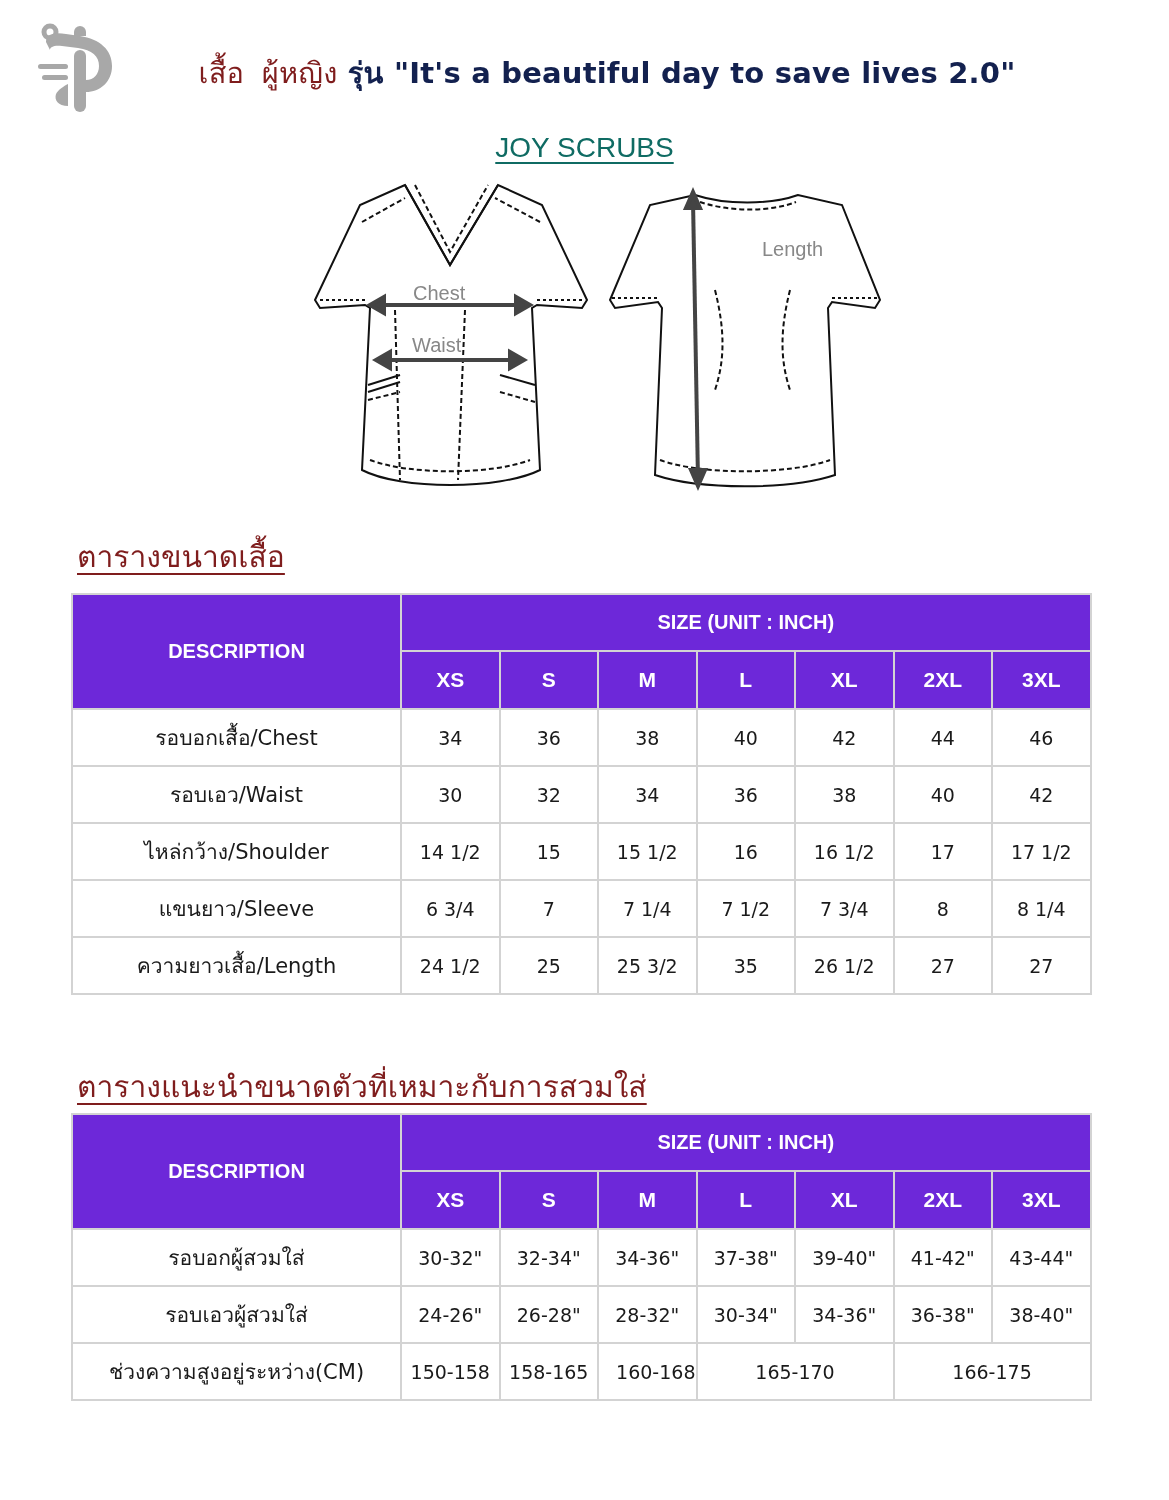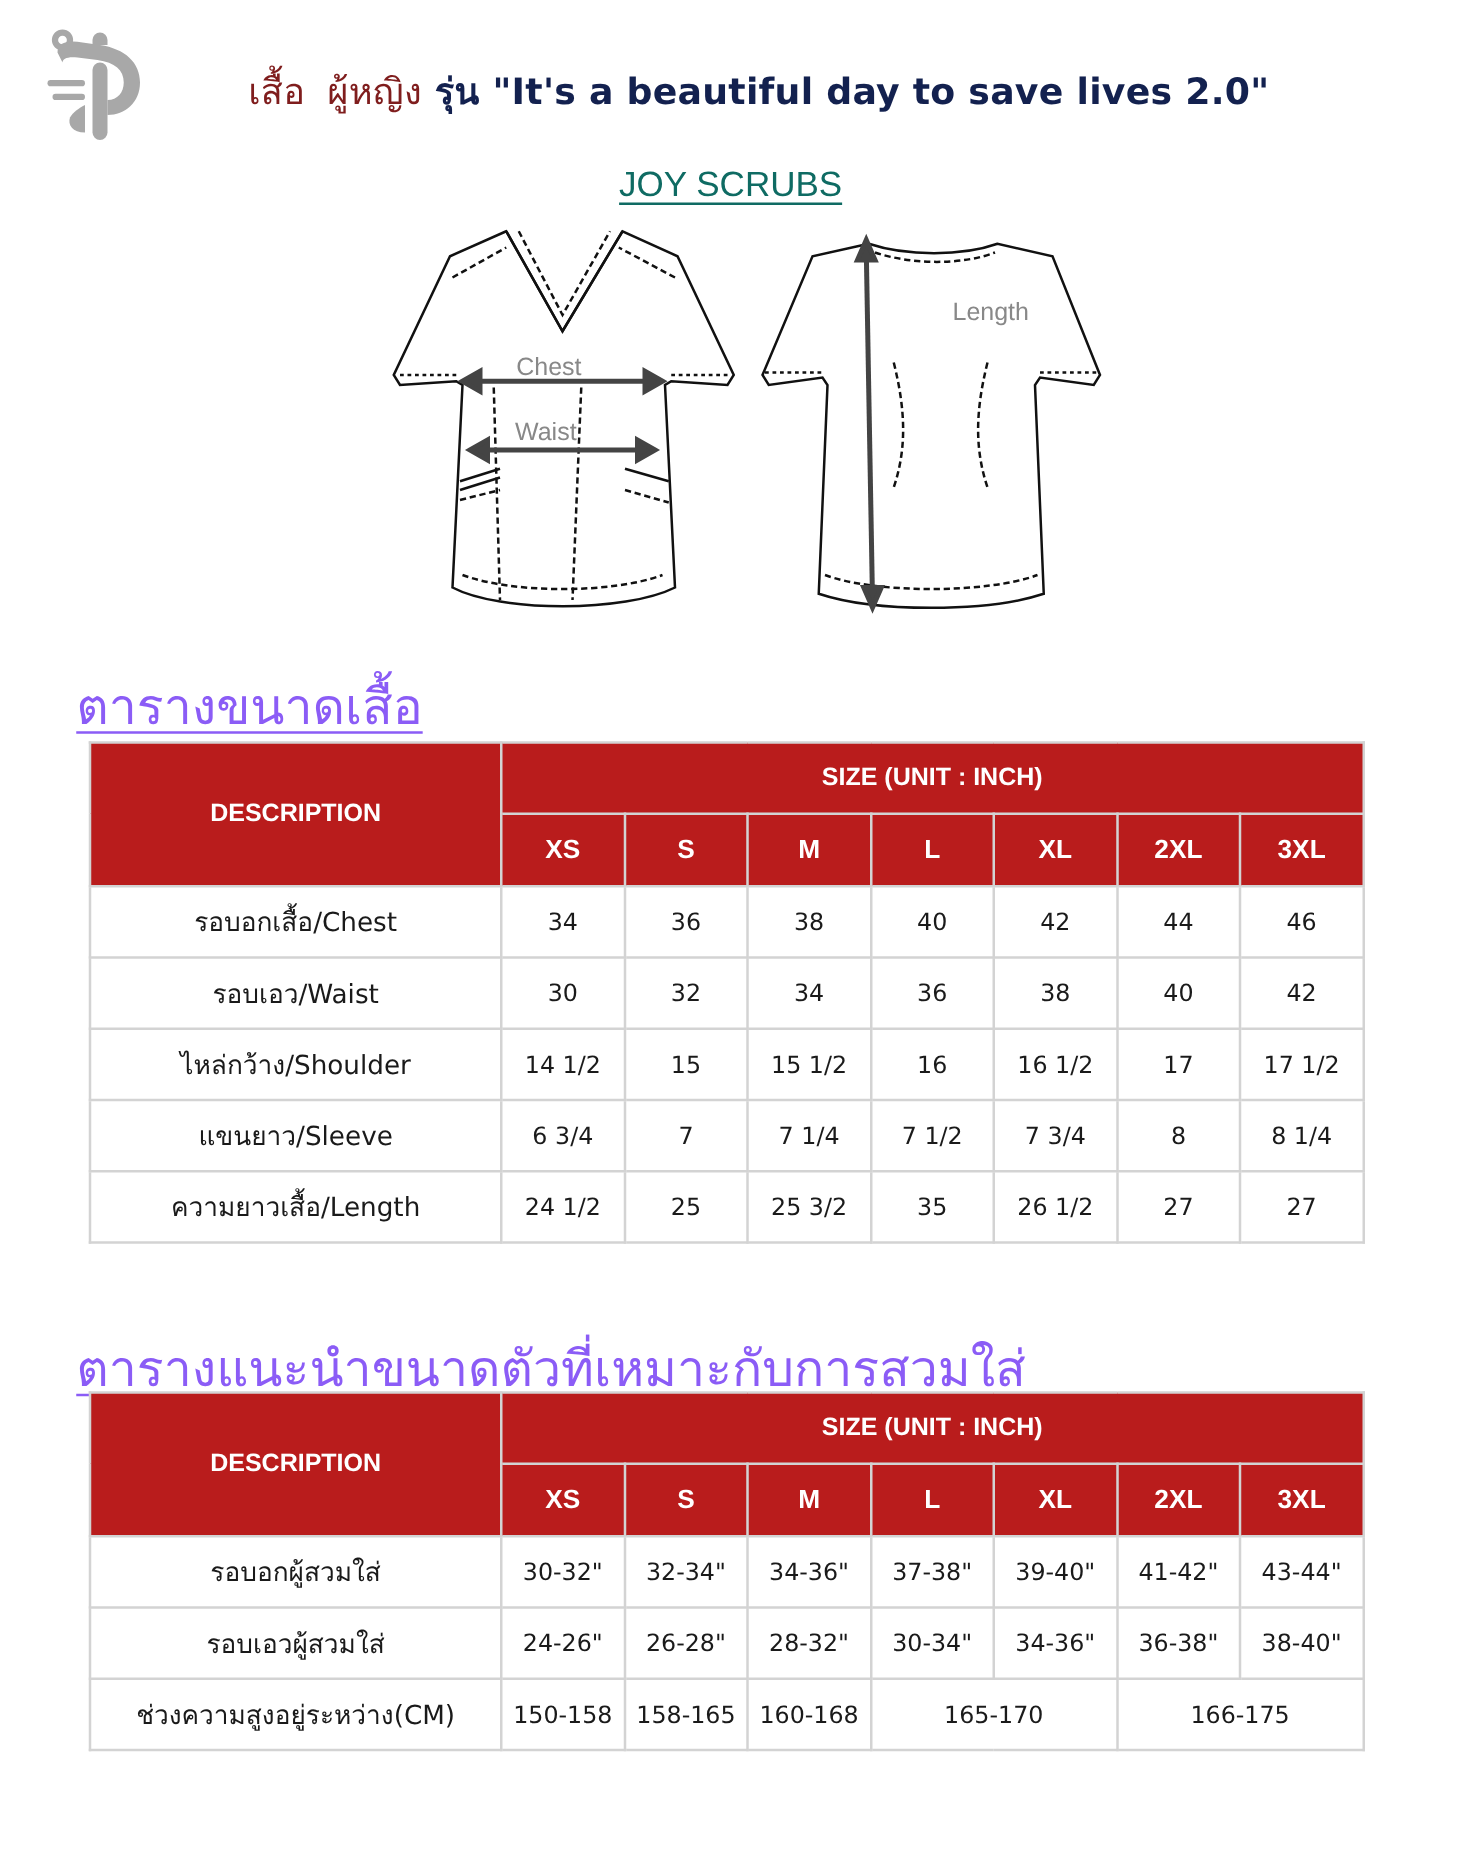--- a/index.html
+++ b/index.html
@@ -3,24 +3,24 @@
   <meta charset="utf-8">
   <style>
     html, body { margin: 0; padding: 0; background: #ffffff; }
     body { width: 1169px; height: 1500px; position: relative; overflow: hidden; font-family: "DejaVu Sans", sans-serif; color: #111; }
     .logo { position: absolute; left: 36px; top: 20px; width: 80px; height: 92px; }
     .title { position: absolute; left: 0; right: 0; top: 50px; text-align: center; font-size: 29px; font-weight: bold; letter-spacing: 0.2px; padding-left: 45px; }
     .title .pre { color: #7f1d1d; font-weight: normal; font-family: Liberation Mono, monospace; }
     .title .main { color: #13214f; }
     .brand { position: absolute; left: 0; right: 0; top: 132px; text-align: center; font-size: 28px; color: #0f6b63; text-decoration: underline; text-underline-offset: 5px; font-family: "Liberation Sans", sans-serif; }
     .diagram { position: absolute; left: 300px; top: 180px; width: 600px; height: 320px; }
-    .section-title { position: absolute; left: 61px; font-size: 40px; color: #8b5cf6; text-decoration: underline; text-underline-offset: 6px; text-decoration-thickness: 2px; }
+    .section-title { position: absolute; left: 77px; font-size: 30px; color: #7f1d1d; text-decoration: underline; text-underline-offset: 6px; text-decoration-thickness: 2px; }
     table.size { position: absolute; left: 71px; width: 1019px; border-collapse: collapse; table-layout: fixed; font-size: 19px; }
     table.size td, table.size th { border: 2px solid #d3d3d3; text-align: center; padding: 0; }
-    table.size th { background: #b91c1c; color: #ffffff; font-weight: bold; font-family: "Liberation Sans", sans-serif; }
+    table.size th { background: #6d28d9; color: #ffffff; font-weight: bold; font-family: "Liberation Sans", sans-serif; }
     table.size .desc-h { font-size: 20px; }
     table.size .size-h { height: 55px; font-size: 20px; }
     table.size .col-h { height: 56px; font-size: 21px; margin-left: 31px; }
     table.size td { height: 55px; background: #fff; color: #1a1a1a; }
     table.size td.rowlbl { font-size: 21px; }
     col.c0 { width: 329px; }
     col.cn { width: 98.5px; }
   </style>
 </head>
 <body>
@@ -212,18 +212,18 @@
     <td>28-32"</td>
     <td>30-34"</td>
     <td>34-36"</td>
     <td>36-38"</td>
     <td>38-40"</td>
   </tr>
   <tr>
     <td class="rowlbl">ช่วงความสูงอยู่ระหว่าง(CM)</td>
     <td>150-158</td>
     <td>158-165</td>
-    <td style="text-align:center;">160-168</td>
+    <td style="text-align:right;">160-168</td>
     <td colspan="2">165-170</td>
     <td colspan="2">166-175</td>
   </tr>
 </tbody>
   </table>
 
 </body></html>

